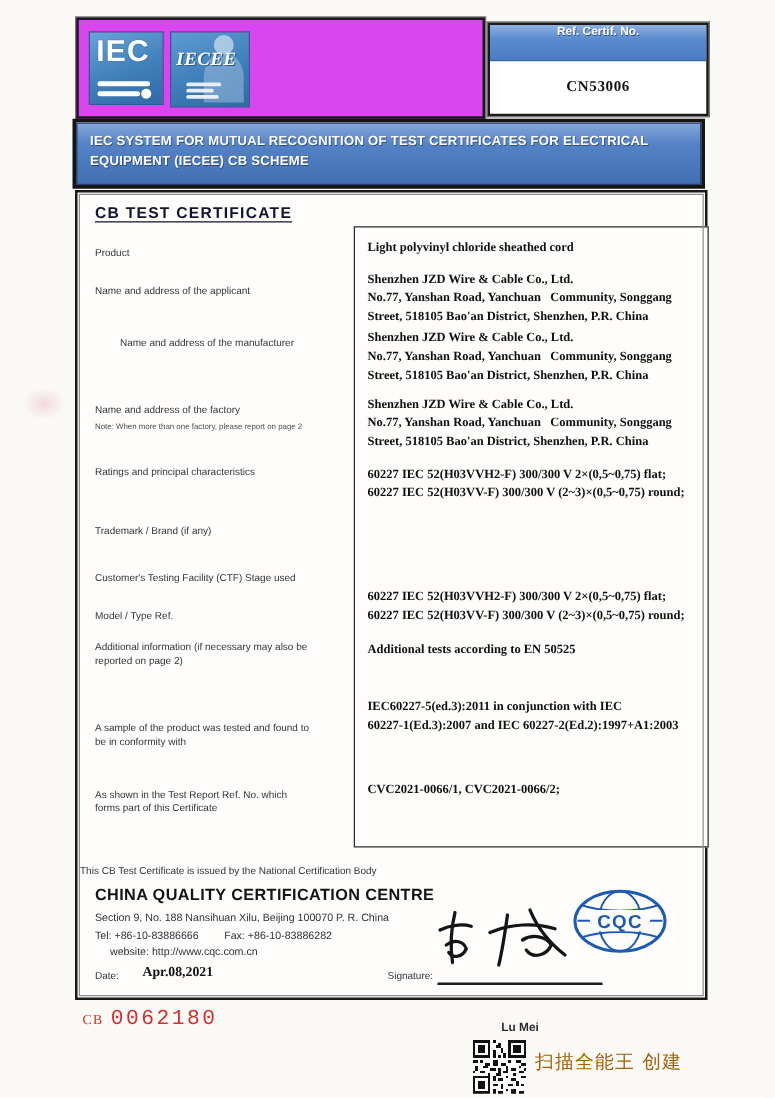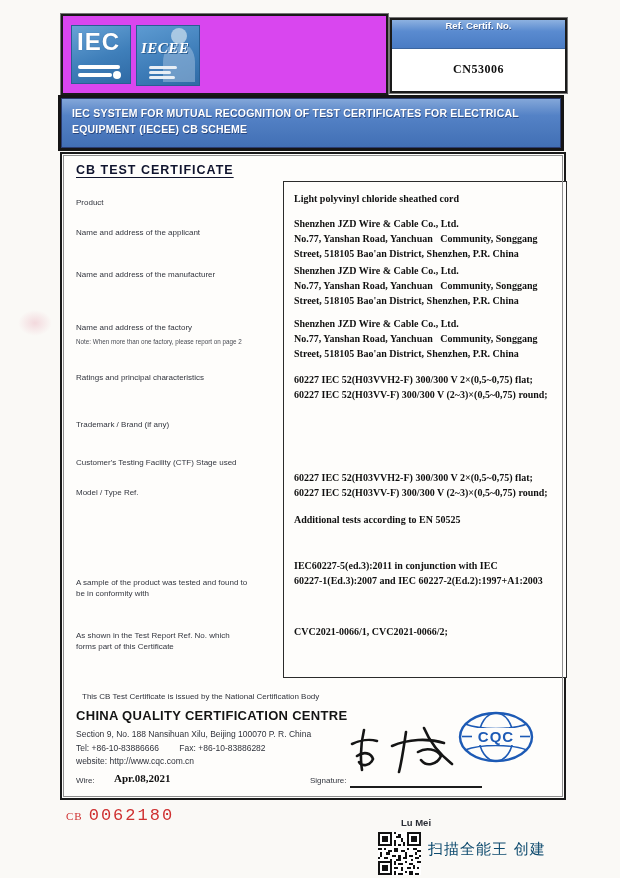--- a/index.html
+++ b/index.html
@@ -51,39 +51,39 @@
     border:2px solid #191919;box-sizing:border-box;}
   .main-box::after{content:'';position:absolute;inset:1px;border:1px solid #8f8f8f;pointer-events:none;}
   .cb-title{left:14px;top:9px;font-size:12.5px;font-weight:bold;color:#10142e;
     letter-spacing:1px;text-decoration:underline;text-underline-offset:3px;}
   .label{left:14px;width:196px;font-size:8px;color:#33363f;line-height:1.35;}
   .label-note{left:14px;width:200px;font-size:6.3px;color:#4a4d55;}
   .value-box{left:203px;top:27px;width:282px;height:495px;border:1px solid #2b2b2b;background:#fefdfb;margin-left:18px;}
   .val{left:0;width:100%;box-sizing:border-box;padding:0 8px 0 10px;
     font-family:"Liberation Serif",serif;font-weight:600;font-size:10px;color:#101010;line-height:1.5;}
   .val div{white-space:pre-wrap;}
-  .issued{left:20px;top:538px;font-size:8px;color:#2f323b;text-align:right;}
+  .issued{left:2px;top:538px;font-size:8px;color:#2f323b;text-align:right;}
   .ncb-name{left:14px;top:554px;font-size:13px;font-weight:bold;color:#141414;letter-spacing:.3px;}
   .ncb-addr{left:14px;top:575px;font-size:8.5px;color:#2f323b;}
   .ncb-tel{left:14px;top:589px;font-size:8.5px;color:#2f323b;}
   .ncb-tel .fax{margin-left:18px;}
-  .ncb-web{left:14px;top:602px;font-size:8.5px;color:#2f323b;text-align:right;}
+  .ncb-web{left:26px;top:602px;font-size:8.5px;color:#2f323b;text-align:right;}
   .date-label{left:14px;top:622px;font-size:8px;color:#33363f;}
   .date-val{left:52px;top:618px;font-family:"Liberation Serif",serif;font-weight:600;font-size:11px;color:#111;}
   .sig-label{left:248px;top:622px;font-size:8px;color:#33363f;}
   .sig-line{left:288px;top:600px;width:132px;height:32px;border-bottom:2px solid #1c1c1c;}
   .sig-name{left:288px;top:634px;width:132px;text-align:center;font-size:9.5px;font-weight:bold;color:#2a2d35;margin-top:29px;}
   .sig-scribble{left:282px;top:566px;}
   .cqc-logo{left:394px;top:556px;}
   
   .cb-stamp{left:66px;top:806px;color:#cf3131;}
   .cb-stamp .cb{font-family:"Liberation Serif",serif;font-size:11px;letter-spacing:1px;}
   .cb-stamp .num{font-family:"Liberation Mono",monospace;font-size:17px;letter-spacing:2px;margin-left:6px;}
   .qr{left:378px;top:832px;}
-  .qr-caption{left:428px;top:840px;font-size:15px;color:#0c4a6e;letter-spacing:1px;font-family:"DejaVu Sans",sans-serif;}
+  .qr-caption{left:428px;top:840px;font-size:15px;color:#a16207;letter-spacing:1px;font-family:"DejaVu Sans",sans-serif;}
   .smudge{left:18px;top:310px;width:34px;height:26px;background:radial-gradient(ellipse,#f3d9dd 0%,rgba(243,217,221,0) 70%);}
 </style>
 </head>
 <body>
 
 <div>
 
   <div class="abs logo-box">
     <div class="abs iec-tile">
       <div class="abs iec-text">IEC</div>
@@ -110,27 +110,28 @@
 
   <div class="abs banner">
     <div class="abs banner-text">IEC SYSTEM FOR MUTUAL RECOGNITION OF TEST CERTIFICATES FOR ELECTRICAL EQUIPMENT (IECEE) CB SCHEME</div>
   </div>
 
   <div class="abs main-box">
     <div class="abs cb-title">CB TEST CERTIFICATE</div>
 
     <div class="abs label" style="top:44px;">Product</div>
     <div class="abs label" style="top:74px;">Name and address of the applicant</div>
-    <div class="abs label" style="top:116px;">Name and address of the manufacturer</div>
+    <div class="abs label" style="top:116px;margin-left:20px;">Name and address of the manufacturer</div>
     <div class="abs label" style="top:169px;">Name and address of the factory</div>
     <div class="abs label-note" style="top:184px;">Note: When more than one factory, please report on page 2</div>
     <div class="abs label" style="top:219px;">Ratings and principal characteristics</div>
     <div class="abs label" style="top:266px;">Trademark / Brand (if any)</div>
     <div class="abs label" style="top:304px;">Customer's Testing Facility (CTF) Stage used</div>
     <div class="abs label" style="top:334px;">Model / Type Ref.</div>
+    <div class="abs label" style="top:359px;width:186px;">Additional information (if necessary may also be reported on page 2)</div>
     <div class="abs label" style="top:424px;width:178px;">A sample of the product was tested and found to be in conformity with</div>
     <div class="abs label" style="top:477px;width:172px;">As shown in the Test Report Ref. No. which forms part of this Certificate</div>
 
     <div class="abs value-box">
       <div class="abs val" style="top:9px;">
         <div>Light polyvinyl chloride sheathed cord</div>
       </div>
       <div class="abs val" style="top:34px;">
         <div>Shenzhen JZD Wire &amp; Cable Co., Ltd.</div>
         <div>No.77, Yanshan Road, Yanchuan   Community, Songgang</div>
@@ -168,21 +169,21 @@
 
     <div class="abs issued">This CB Test Certificate is issued by the National Certification Body</div>
     <div class="abs ncb-name">CHINA QUALITY CERTIFICATION CENTRE</div>
     <div class="abs ncb-addr">Section 9, No. 188 Nansihuan Xilu, Beijing 100070 P. R. China</div>
     <div class="abs ncb-tel">
       <span>Tel: +86-10-83886666</span>
       <span class="fax">Fax: +86-10-83886282</span>
     </div>
     <div class="abs ncb-web">website: http://www.cqc.com.cn</div>
 
-    <div class="abs date-label">Wire:</div>
+    <div class="abs date-label">Date:</div>
     <div class="abs date-val">Apr.08,2021</div>
 
     <div class="abs sig-label">Signature:</div>
     <div class="abs sig-scribble">
       <svg width="130" height="58" viewBox="0 0 130 58">
         <g fill="none" stroke="#151515" stroke-width="2.6" stroke-linecap="round">
           <path d="M20,10 C17,22 16,36 18,50"></path>
           <path d="M8,24 C16,20 26,19 33,21"></path>
           <path d="M13,36 C20,31 27,33 29,39 C26,46 18,47 15,42"></path>
           <path d="M62,12 C60,26 58,40 55,52"></path>

